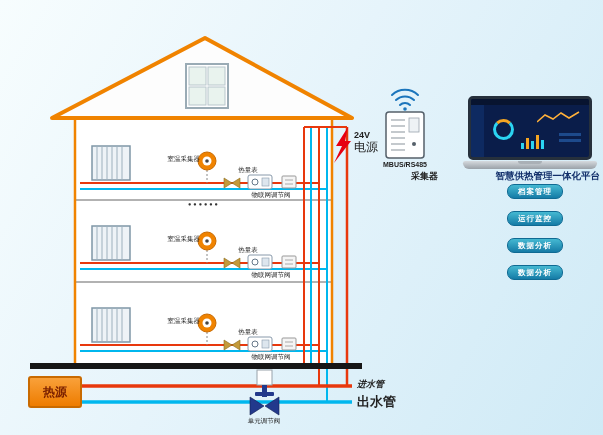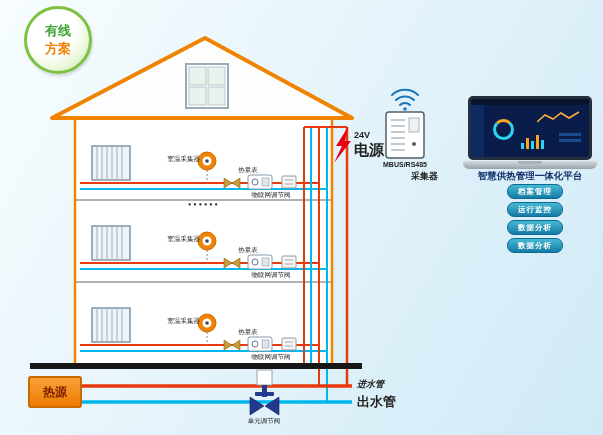--- a/index.html
+++ b/index.html
@@ -11,23 +11,23 @@
   .tiny{font-size:6.5px;}
   .badge{position:absolute;left:24px;top:6px;width:62px;height:62px;border-radius:50%;
     background:radial-gradient(circle at 35% 30%,#ffffff 45%,#eaf6da 70%,#bfe191 100%);
     border:3px solid #7cc142;display:flex;flex-direction:column;align-items:center;justify-content:center;
     z-index:3;box-shadow:1px 2px 3px rgba(0,0,0,.15);}
   .badge .l1{color:#3fa535;font-weight:bold;font-size:13px;}
   .badge .l2{color:#f08300;font-weight:bold;font-size:13px;}
   .heat-source{position:absolute;left:28px;top:376px;width:50px;height:28px;
     background:linear-gradient(#f9a13a,#ee7c00);border:2px solid #c96a00;border-radius:3px;
     display:flex;align-items:center;justify-content:center;font-size:12px;font-weight:bold;color:#7a2000;z-index:3;}
-  .platform-title{position:absolute;left:460px;top:170px;width:140px;text-align:center;
+  .platform-title{position:absolute;left:460px;top:170px;width:140px;text-align:right;
     font-size:9.5px;font-weight:bold;color:#13306b;z-index:3;}
-  .btn-stack{position:absolute;left:507px;top:184px;z-index:3;display:flex;flex-direction:column;gap:3px;}
+  .btn-stack{position:absolute;left:507px;top:184px;z-index:3;display:flex;flex-direction:column;gap:12px;}
   .pill{width:54px;height:13px;border-radius:7px;background:linear-gradient(#45b9d2,#157ba6);
     color:#fff;font-size:7.5px;font-weight:bold;display:flex;align-items:center;justify-content:center;
     letter-spacing:1px;border:1px solid #0f6a93;cursor:pointer;}
   .laptop{position:absolute;left:468px;top:96px;z-index:2;width:124px;}
   .lp-screen{width:118px;height:58px;background:#0a1d4a;border:3px solid #26303c;border-radius:5px;
     position:relative;overflow:hidden;}
   .lp-top{position:absolute;left:0;top:0;right:0;height:6px;background:#081430;}
   .lp-side{position:absolute;left:0;top:6px;bottom:0;width:13px;background:#0e2a61;}
   .lp-gauge{position:absolute;left:22px;top:20px;width:15px;height:15px;border-radius:50%;
     border:3px solid #2bd4f2;border-top-color:#f5a623;}
@@ -122,41 +122,37 @@
 
     <g>
       <rect x="257" y="370" width="15" height="15" fill="#fff" stroke="#98a2aa"></rect>
       <rect x="262" y="385" width="5" height="12" fill="#22398c"></rect>
       <rect x="255" y="392" width="19" height="4" rx="1" fill="#22398c"></rect>
       <polygon points="250,397 250,415 264,406" fill="#22398c" stroke="#131f52" stroke-width="0.6"></polygon>
       <polygon points="279,397 279,415 265,406" fill="#22398c" stroke="#131f52" stroke-width="0.6"></polygon>
     </g>
   </svg>
 
-  <div class="badge">
-    <span class="l1">有线</span>
-    <span class="l2">方案</span>
-  </div>
 
   <div class="label tiny" style="left:146px;top:155px;width:54px;text-align:right;">室温采集器</div>
   <div class="label tiny" style="left:230px;top:166px;width:36px;text-align:center;">热量表</div>
   <div class="label tiny" style="left:238px;top:191px;width:66px;text-align:center;">物联网调节阀</div>
 
   <div class="label tiny" style="left:146px;top:235px;width:54px;text-align:right;">室温采集器</div>
   <div class="label tiny" style="left:230px;top:246px;width:36px;text-align:center;">热量表</div>
   <div class="label tiny" style="left:238px;top:271px;width:66px;text-align:center;">物联网调节阀</div>
 
   <div class="label tiny" style="left:146px;top:317px;width:54px;text-align:right;">室温采集器</div>
   <div class="label tiny" style="left:230px;top:328px;width:36px;text-align:center;">热量表</div>
   <div class="label tiny" style="left:238px;top:353px;width:66px;text-align:center;">物联网调节阀</div>
 
   <div class="label" style="left:188px;top:201px;width:50px;font-size:5.5px;letter-spacing:2px;color:#333;">●●●●●●</div>
 
   <div class="label" style="left:354px;top:130px;font-size:9px;font-weight:bold;">24V</div>
-  <div class="label" style="left:354px;top:141px;font-size:15px;font-weight:bold;">电源</div>
+  <div class="label" style="left:354px;top:141px;font-size:12px;font-weight:normal;">电源</div>
 
   <div class="label" style="left:372px;top:161px;width:66px;text-align:center;font-size:7px;font-weight:bold;">MBUS/RS485</div>
   <div class="label" style="left:372px;top:171px;width:66px;text-align:right;font-size:9px;font-weight:bold;">采集器</div>
 
   <div class="laptop">
     <div class="lp-screen">
       <div class="lp-top"></div>
       <div class="lp-side"></div>
       <div class="lp-gauge"></div>
       <div class="lp-bars">

